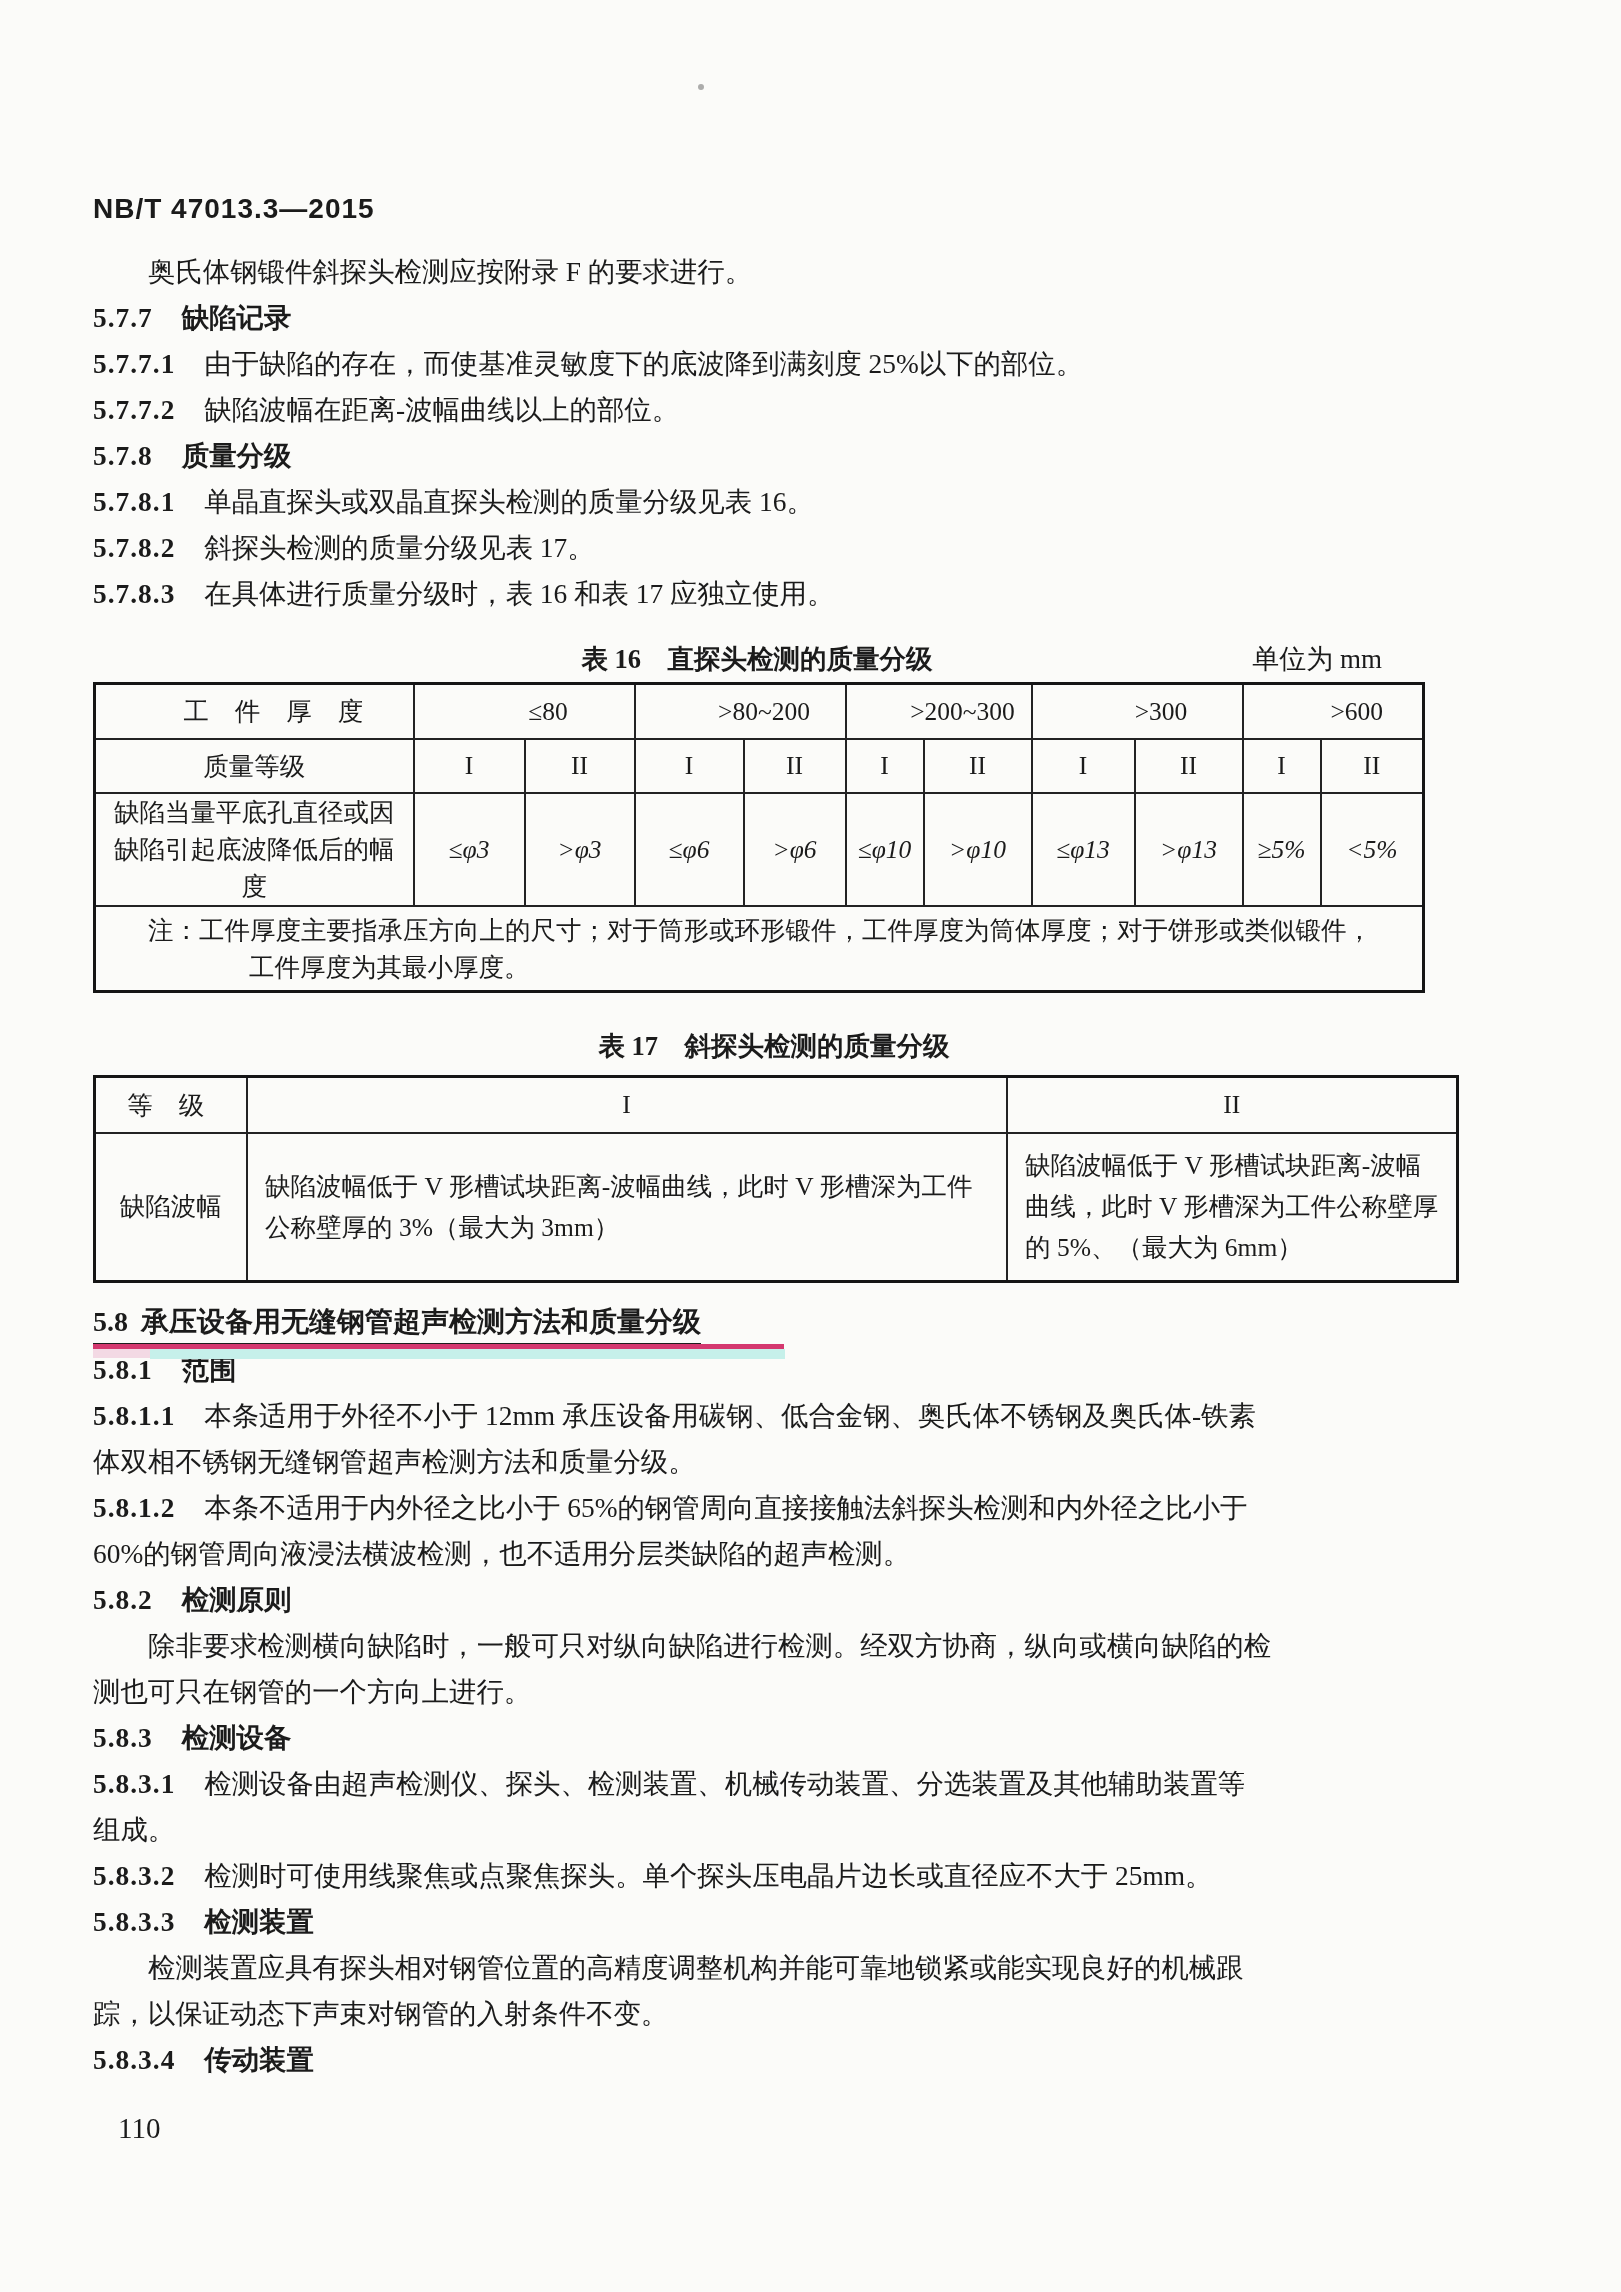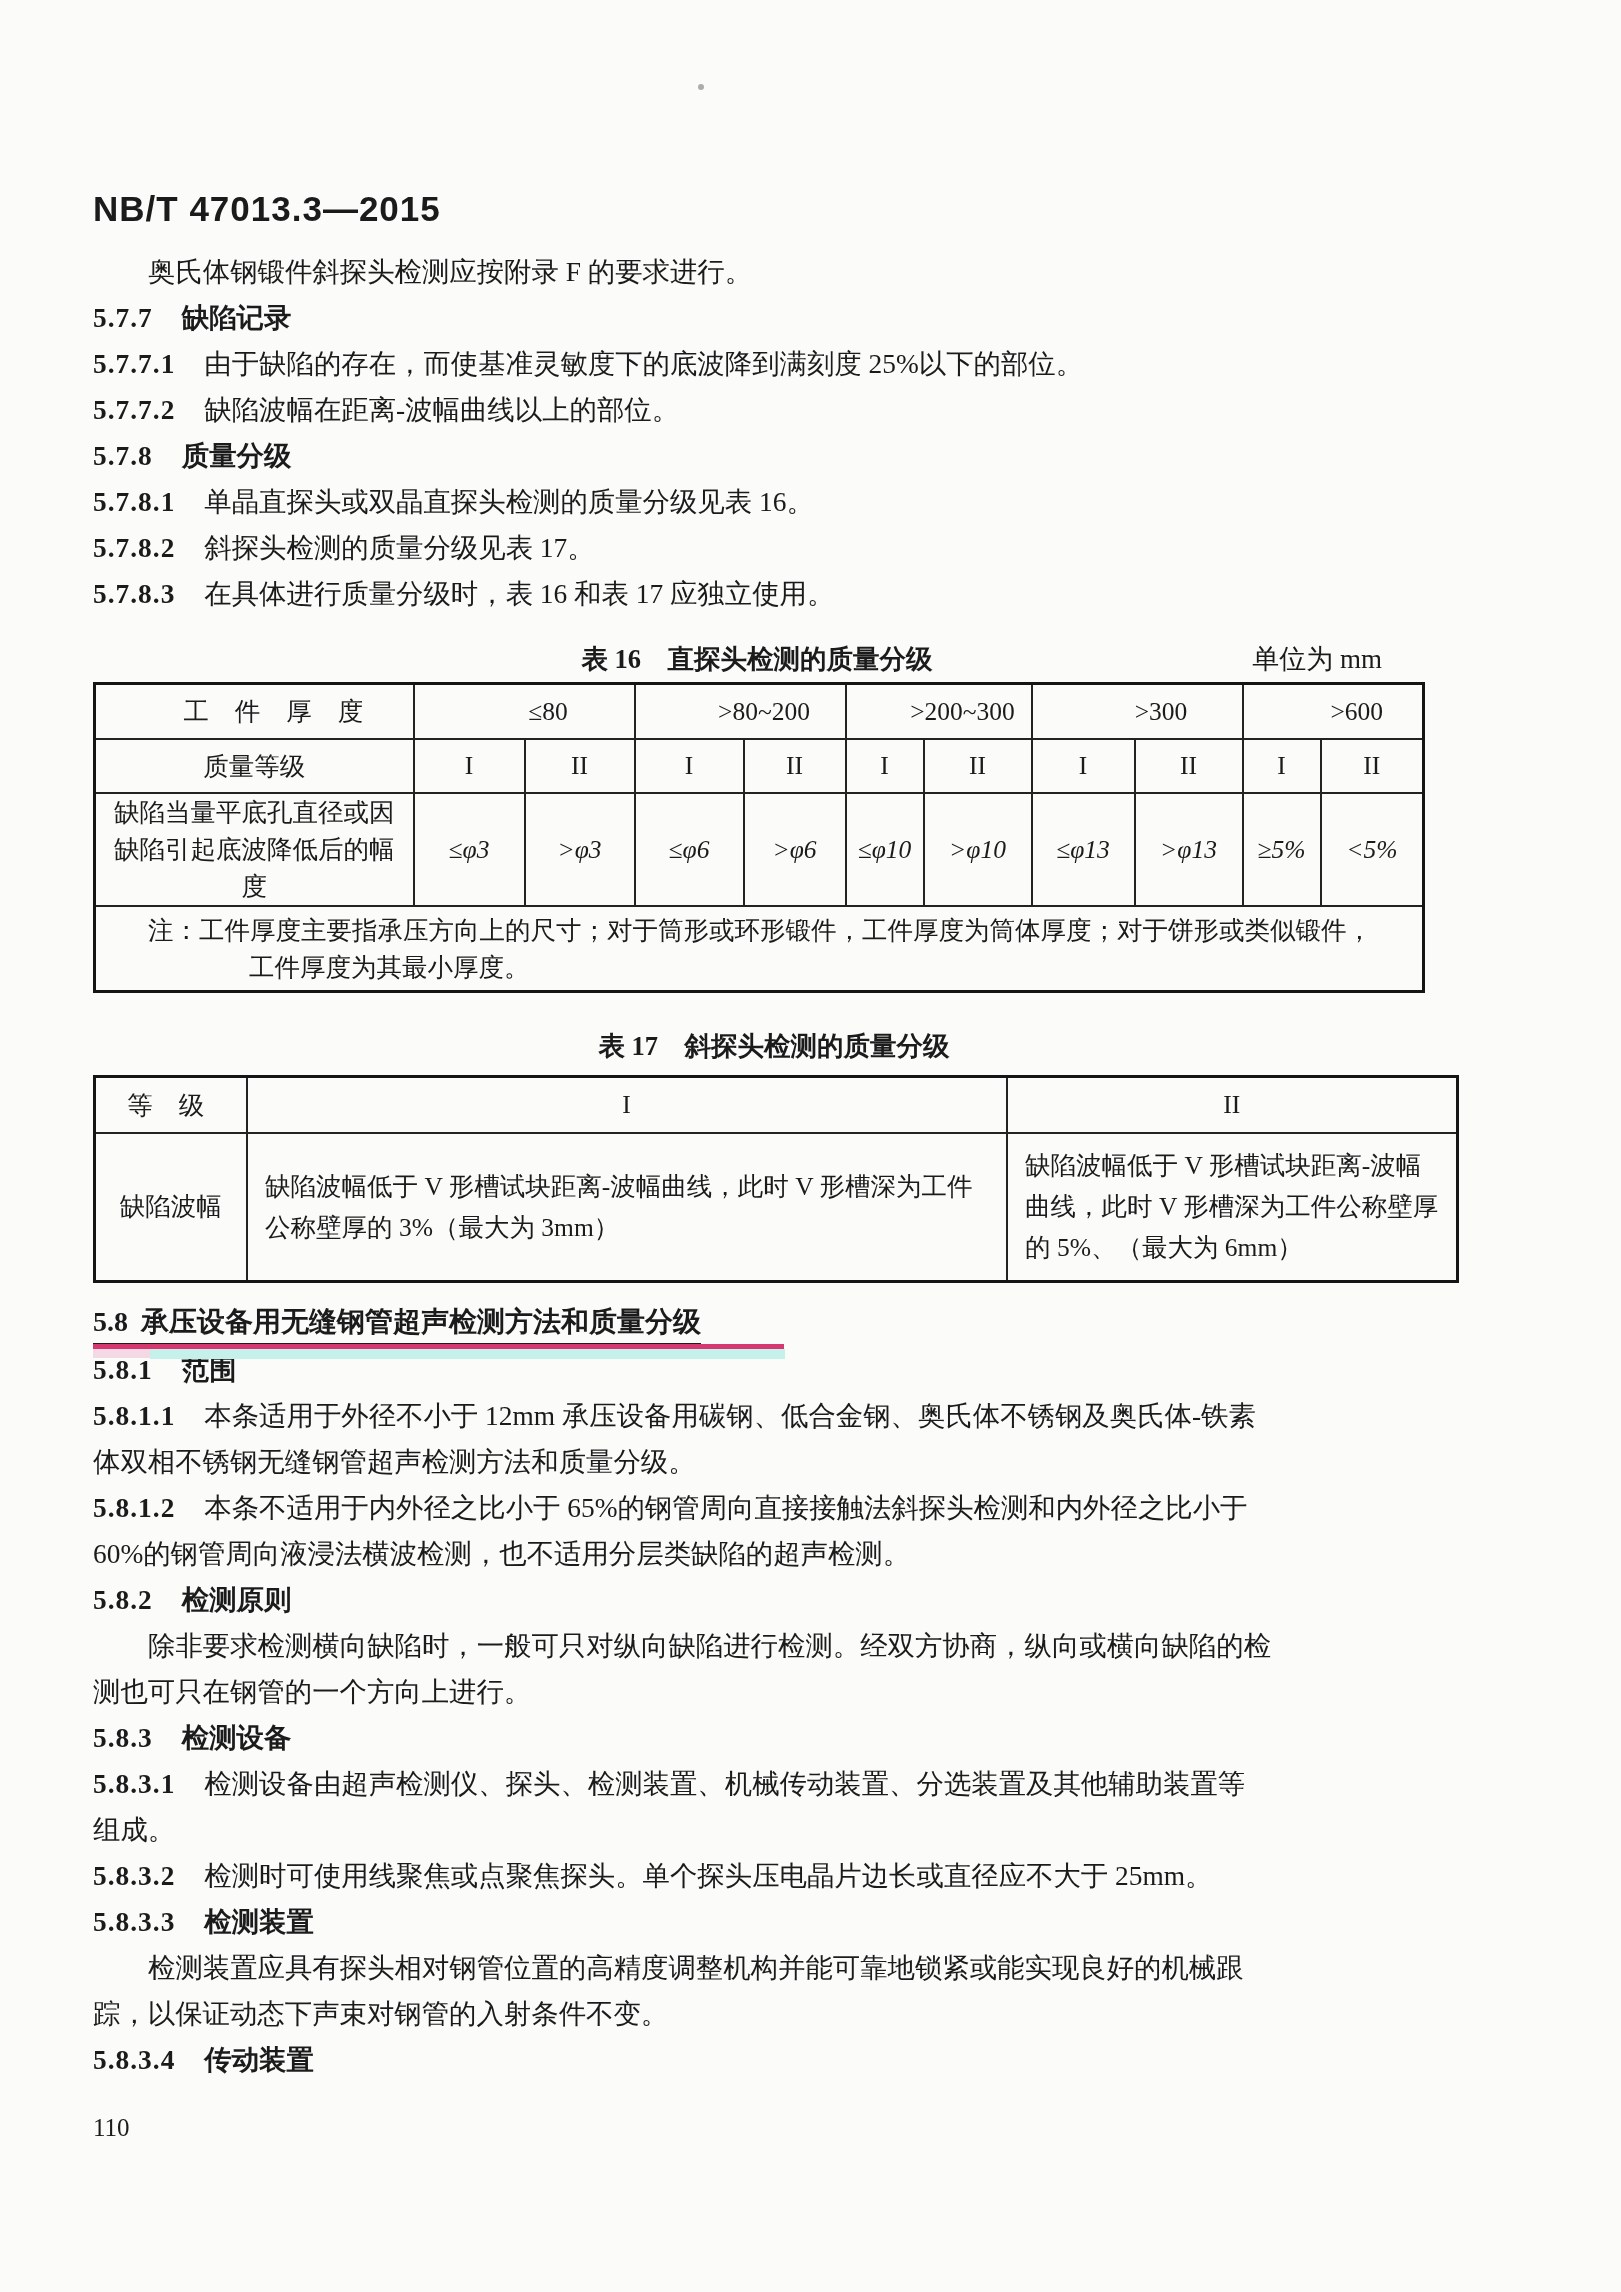--- a/index.html
+++ b/index.html
@@ -10,21 +10,21 @@
     font-family:"Liberation Serif","DejaVu Serif",serif;
     color:#1b1b1b;
     overflow:hidden;
   }
   #content{position:absolute;left:93px;top:186px;width:1441px;}
   .ln{height:46px;line-height:46px;font-size:27.4px;white-space:nowrap;}
   .ln .num{font-weight:bold;letter-spacing:1px;}
   .ln .num:not(:empty){margin-right:29px;}
   .h .txt{font-weight:bold;}
   .indent{padding-left:55px;}
-  .std-header{font-family:"Liberation Sans","DejaVu Sans",sans-serif;font-weight:bold;font-size:35px;letter-spacing:1px;margin-bottom:16.7px;}
+  .std-header{font-family:"Liberation Sans","DejaVu Sans",sans-serif;font-weight:bold;font-size:28px;letter-spacing:1px;margin-bottom:16.7px;}
   .gap20{margin-top:19.6px;} .gap31{margin-top:30px;} .gap19{margin-top:18.6px;} .gap6{margin-top:5.9px;} .gap22{margin-top:21.6px;}
 
   .caption-row{position:relative;height:46px;line-height:46px;width:1328px;}
   .caption-row .cap{display:block;text-align:center;font-weight:bold;font-size:26.5px;}
   .caption-row .unit{position:absolute;right:39px;top:0;font-size:27px;font-weight:normal;}
 
   table{border-collapse:collapse;table-layout:fixed;background:#fbfbf9;}
   #t16{width:1328px;border:3.9px solid #151515;}
   #t16 td{border:2px solid #232323;text-align:center;vertical-align:middle;font-size:25.5px;padding:0;overflow:hidden;}
   #t16 tr.r1 td{height:53px;border-bottom-width:2.9px;padding-left:48px;}
@@ -45,21 +45,21 @@
   #t17 td.txt{padding:7.8px 17.6px;line-height:41px;font-size:25.5px;text-align:left;}
   #t17 td.sp{letter-spacing:9.8px;text-align:center;}
 
   .h58{position:relative;height:46px;line-height:41px;}
   .h58 .wrap{display:inline-block;font-weight:bold;font-size:28px;border-bottom:2.9px solid #1d1d1d;padding-bottom:1px;}
   .h58 .wrap .num{font-weight:bold;margin-right:13px;}
   .bar-pink{position:absolute;left:0;top:43px;width:691px;height:4.9px;background:#d4386f;}
   .bar-pale{position:absolute;left:0;top:48px;width:691px;height:8.8px;background:#f3d9e4;}
   .bar-cyan{position:absolute;left:57px;top:48px;width:635px;height:9.8px;background:#c6f0ea;}
 
-  .pageno{font-size:25px;height:46px;line-height:46px;}
+  .pageno{font-size:29px;height:46px;line-height:46px;margin-left:25px;}
   .artifact-dot{position:absolute;left:698px;top:84px;width:5.9px;height:5.9px;background:#8a8a8a;border-radius:50%;opacity:.7;}
 </style>
 </head>
 <body>
 
 <div id="page">
   <div class="artifact-dot"></div>
 
   <div id="content">
 

